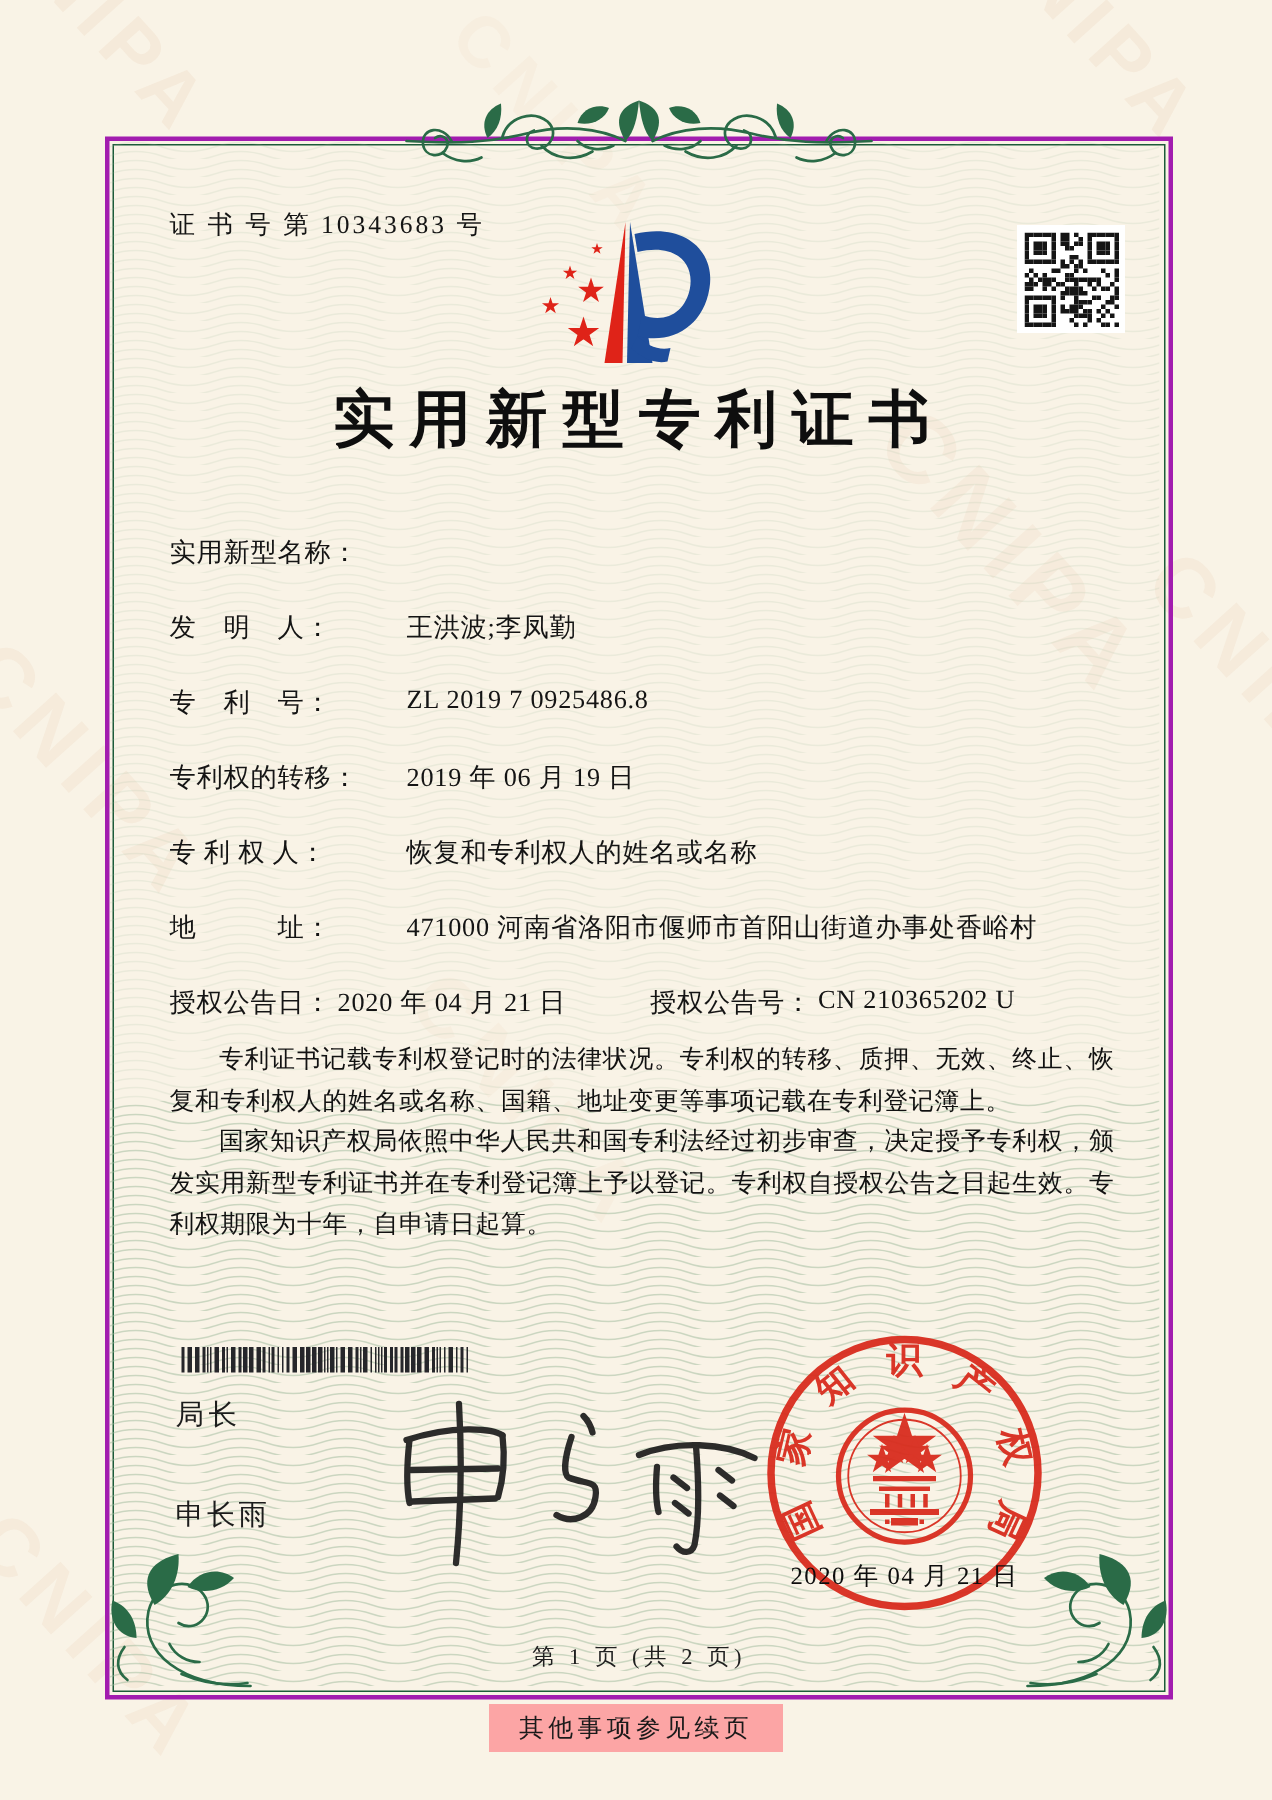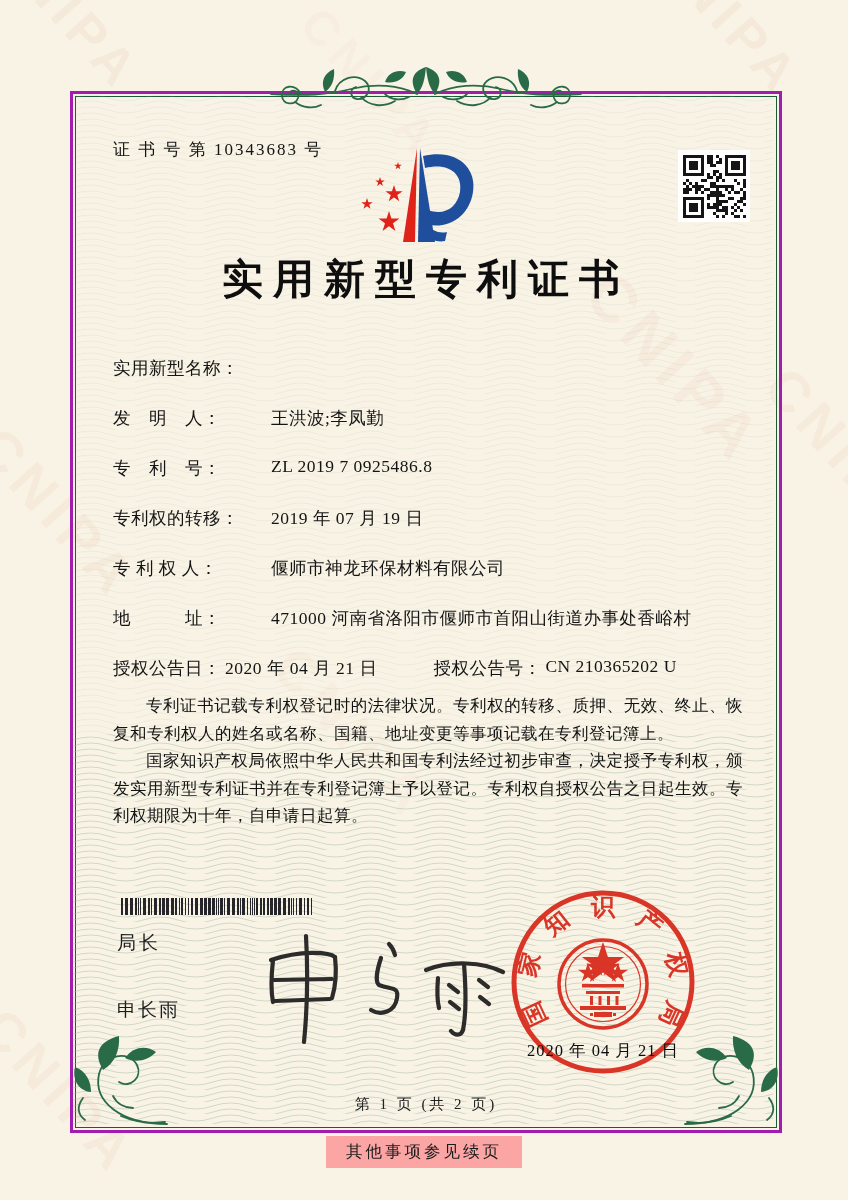--- a/index.html
+++ b/index.html
@@ -369,25 +369,25 @@
     <div class="frow">
       <span class="flabel">发　明　人：</span>
       <span class="fvalue">王洪波;李凤勤</span>
     </div>
     <div class="frow">
       <span class="flabel">专　利　号：</span>
       <span class="fvalue">ZL 2019 7 0925486.8</span>
     </div>
     <div class="frow">
       <span class="flabel">专利权的转移：</span>
-      <span class="fvalue">2019 年 07 月 19 日</span>
+      <span class="fvalue">2019 年 06 月 19 日</span>
     </div>
     <div class="frow">
       <span class="flabel">专 利 权 人：</span>
-      <span class="fvalue">偃师市神龙环保材料有限公司</span>
+      <span class="fvalue">恢复和专利权人的姓名或名称</span>
     </div>
     <div class="frow">
       <span class="flabel">地　　　址：</span>
       <span class="fvalue">471000 河南省洛阳市偃师市首阳山街道办事处香峪村</span>
     </div>
     <div class="frow">
       <span>授权公告日：</span>
       <span class="fvalue">2020 年 04 月 21 日</span>
       <span class="grant-pair2">授权公告号：</span>
       <span class="fvalue">CN 210365202 U</span>

